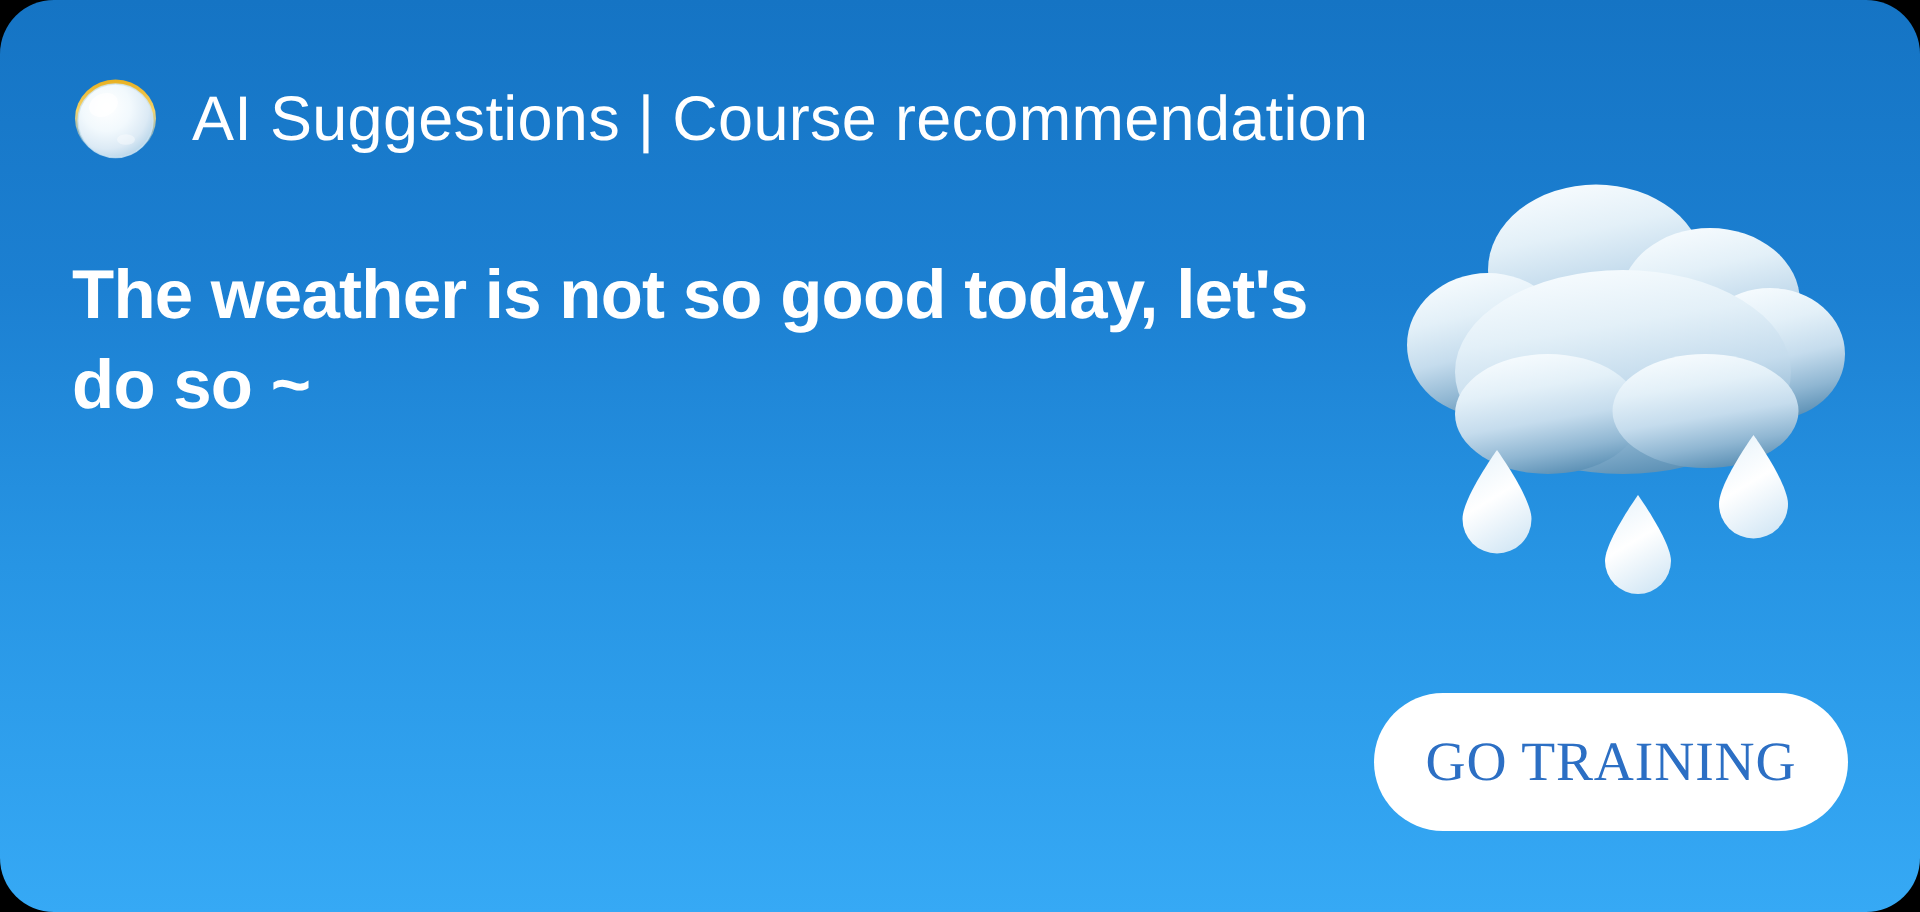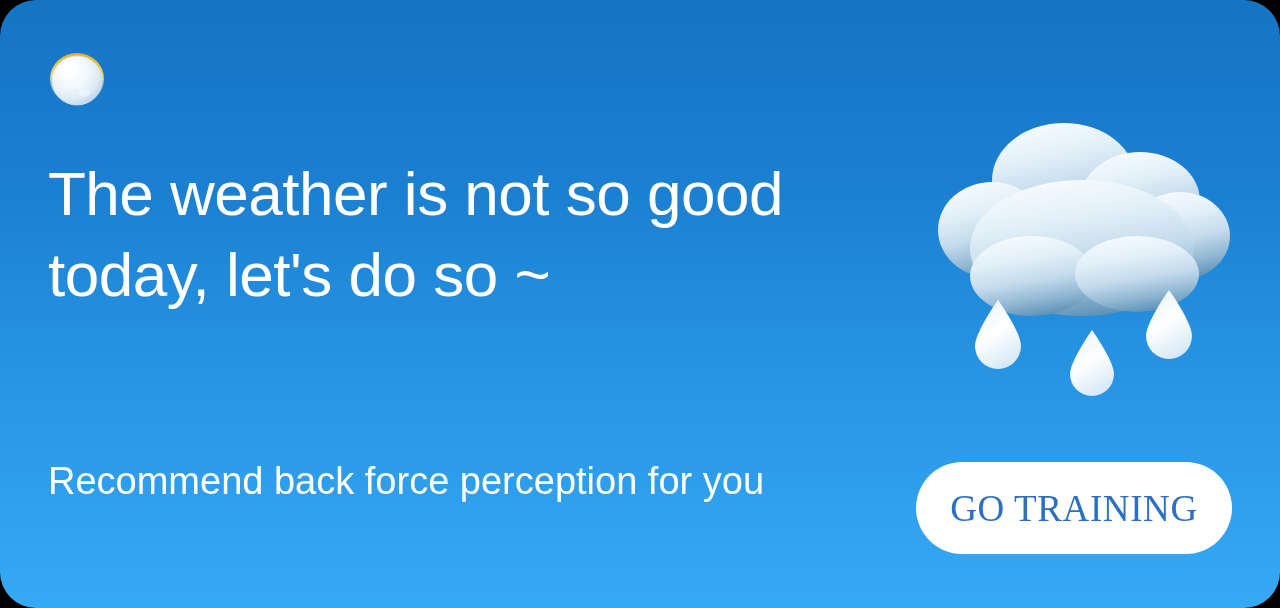--- a/index.html
+++ b/index.html
@@ -49,25 +49,25 @@
     font-weight: 400;
     letter-spacing: 0.2px;
     white-space: nowrap;
     line-height: 1;
   }
 
   
   .headline {
     position: absolute;
     left: 48px;
-    top: 154px;
+    top: 167px;
     width: 860px;
     color: #ffffff;
-    font-size: 62px;
-    font-weight: 400;
+    font-size: 46px;
+    font-weight: 700;
     line-height: 1.30;
     letter-spacing: -0.5px;
   }
 
   
   .subtitle {
     position: absolute;
     left: 48px;
     top: 455px;
     width: 830px;
@@ -130,25 +130,25 @@
             <stop offset="100%" stop-color="#ffffff" stop-opacity="0"></stop>
           </linearGradient>
         </defs>
         <ellipse cx="29" cy="29" rx="27" ry="26" fill="url(#bubbleRim)"></ellipse>
         <ellipse cx="29" cy="30.5" rx="25" ry="24.5" fill="url(#bubbleGrad)"></ellipse>
         <ellipse cx="29" cy="30.5" rx="25" ry="24.5" fill="none" stroke="#cfe6f4" stroke-width="1" opacity="0.8"></ellipse>
         <ellipse cx="21" cy="20" rx="10" ry="7.5" fill="#ffffff" opacity="0.75" transform="rotate(-25 21 20)"></ellipse>
         <ellipse cx="36" cy="43" rx="6" ry="3.5" fill="#ffffff" opacity="0.4"></ellipse>
       </svg>
     </span>
+    <span class="header-title">AI Suggestions | Course recommendation</span>
   </div>
 
   <div class="headline">The weather is not so good today, let's do so ~</div>
 
-  <div class="subtitle">Recommend back force perception for you</div>
 
   <button class="cta-button">GO TRAINING</button>
 
   <div class="weather-illustration">
     <svg viewBox="0 0 340 290" xmlns="http://www.w3.org/2000/svg">
       <defs>
         <linearGradient id="cloudGrad" x1="0.35" y1="0" x2="0.62" y2="1">
           <stop offset="0%" stop-color="#f6fbfe"></stop>
           <stop offset="28%" stop-color="#e3f0f8"></stop>
           <stop offset="55%" stop-color="#c5dced"></stop>

